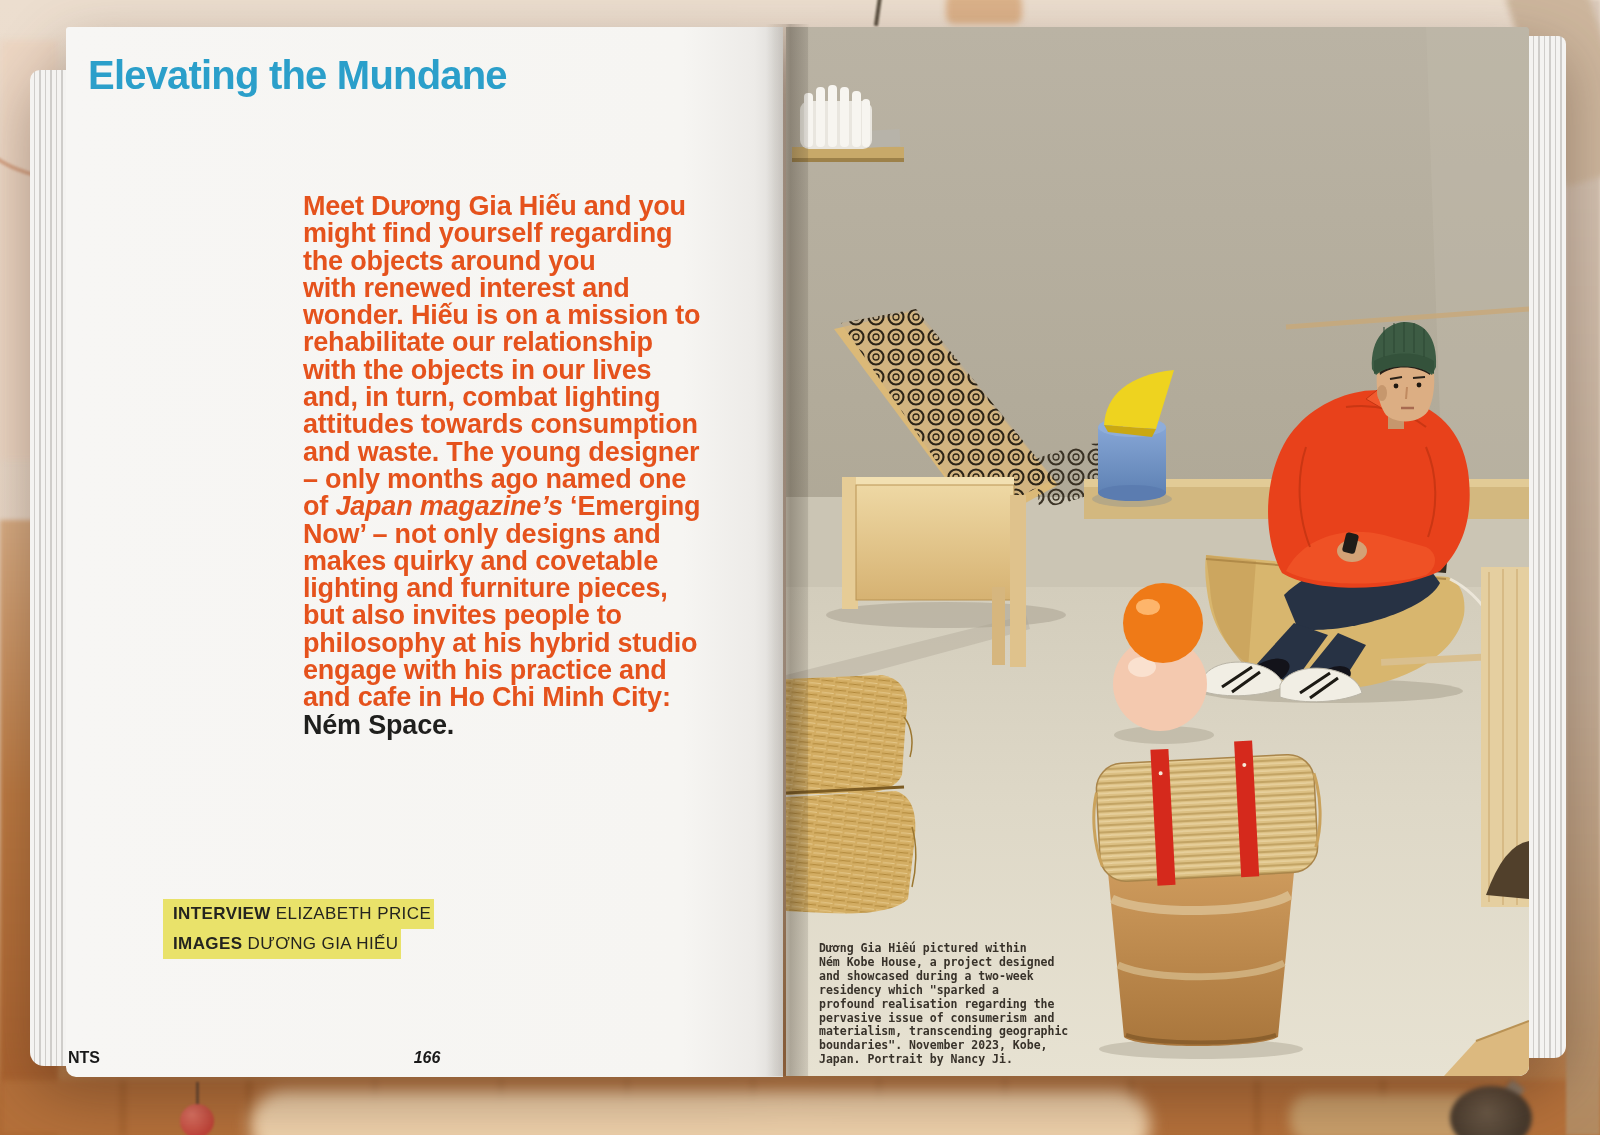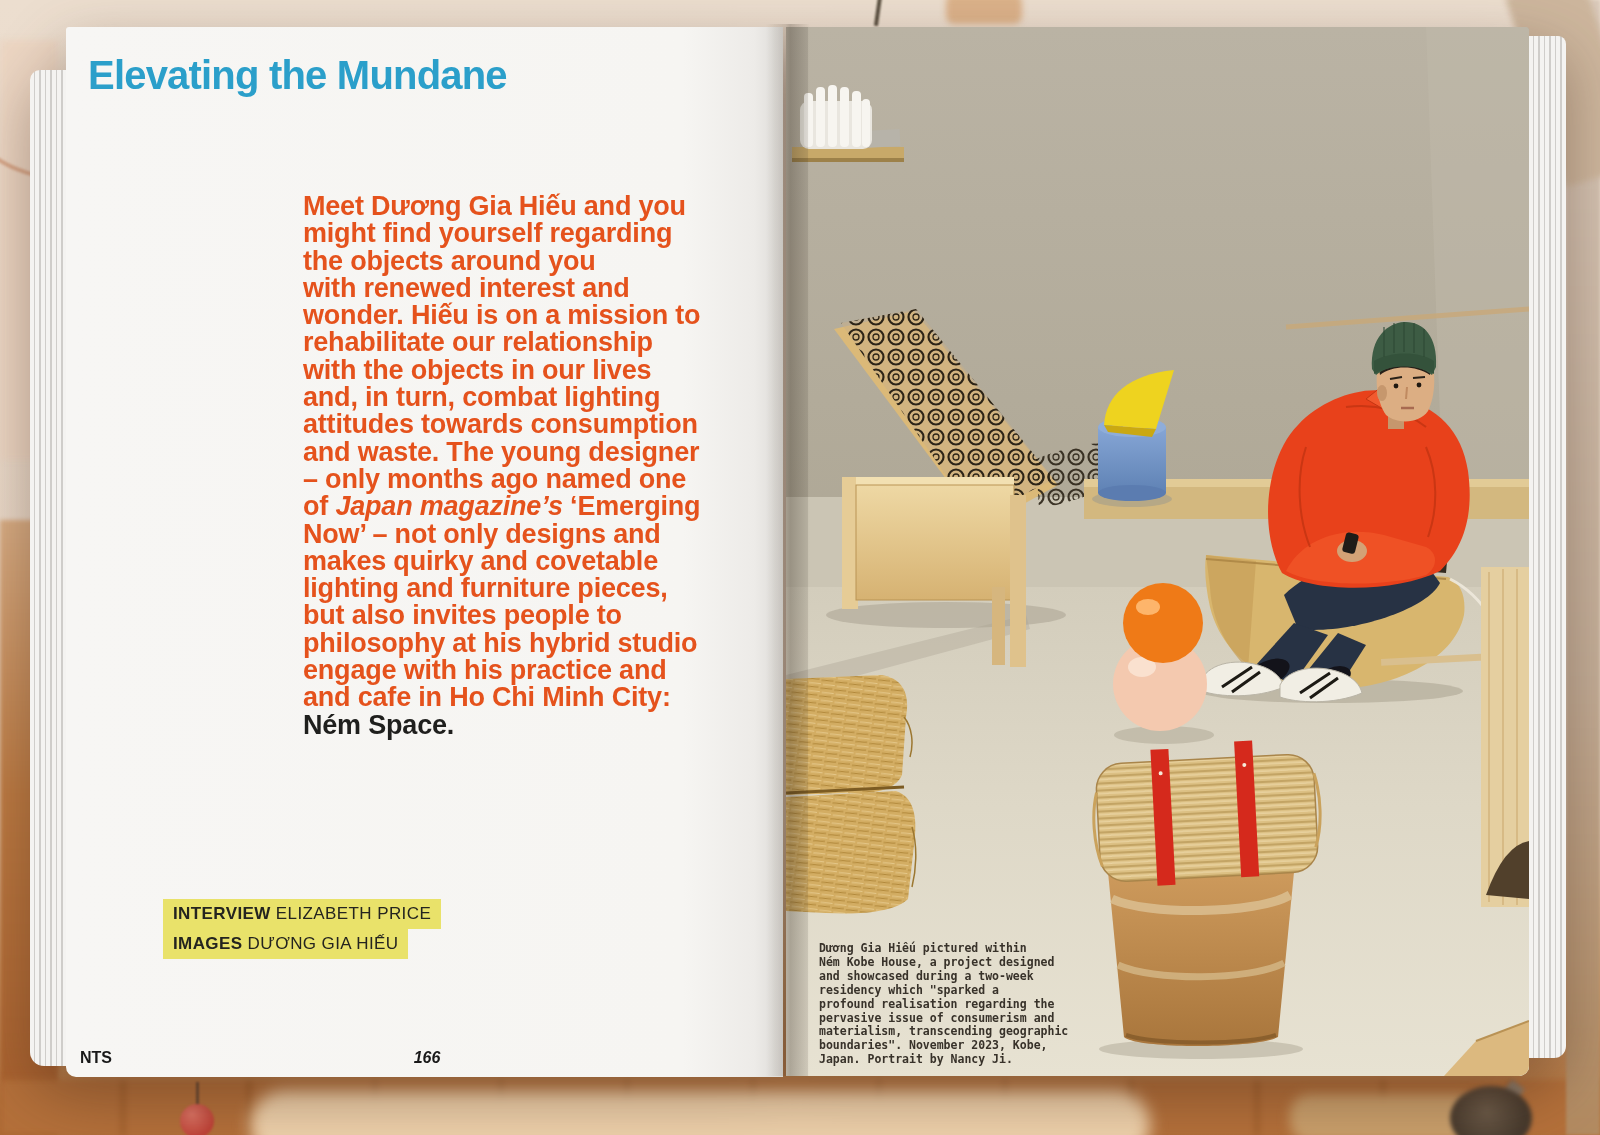--- a/index.html
+++ b/index.html
@@ -47,24 +47,24 @@
 
   
   .headline{position:absolute;left:22px;top:26px;font-size:40px;font-weight:700;
     letter-spacing:-.8px;color:#2b9fca;}
   .intro{position:absolute;left:237px;top:166px;font-size:27px;font-weight:700;
     line-height:27.3px;letter-spacing:-.2px;color:#e5521c;white-space:nowrap;}
   .intro .s-i{font-style:italic;}
   .intro .s-b{color:#1f1f1d;text-align:center;}
   .credits{position:absolute;left:97px;top:872px;font-size:17px;line-height:25px;
     letter-spacing:.4px;color:#24241f;}
-  .credits .rl{display:table;background:#e9e26a;padding:2px 10px 3px 10px;}
+  .credits .rl{display:table;background:#e9e26a;padding:2px 3px 3px 10px;}
   .credits .s-b{font-weight:700;}
   .footer{position:absolute;left:0;bottom:10px;width:100%;font-size:16px;font-weight:700;color:#191919;}
-  .footer .f-left{position:absolute;left:14px;bottom:0;}
+  .footer .f-left{position:absolute;left:2px;bottom:0;}
   .footer .f-num{position:absolute;left:336px;bottom:0;width:50px;text-align:center;font-style:italic;}
 
   
   .photo-svg{position:absolute;left:0;top:0;width:743px;height:1049px;display:block;}
   .photo-caption{position:absolute;left:33px;top:897px;width:270px;
     font:700 11.5px/13.9px "DejaVu Sans Mono","Liberation Mono",monospace;
     color:#38322a;letter-spacing:0;margin-top:18px;}
 </style>
 </head>
 <body>

